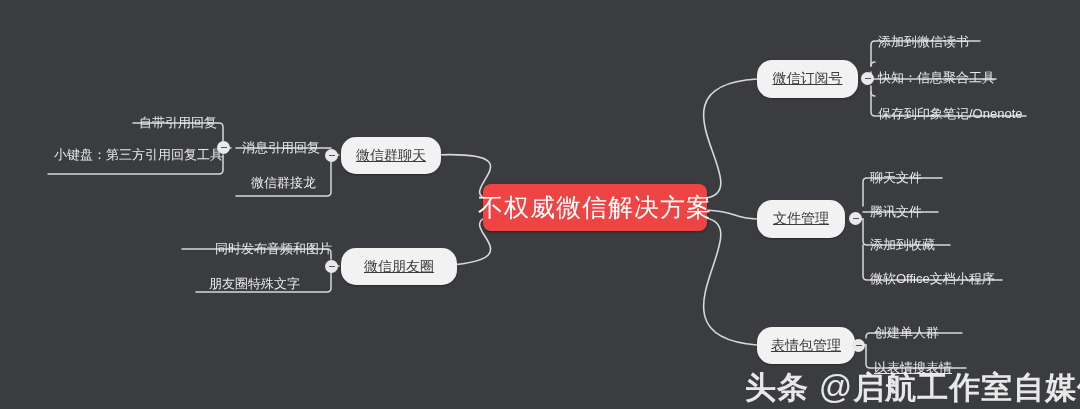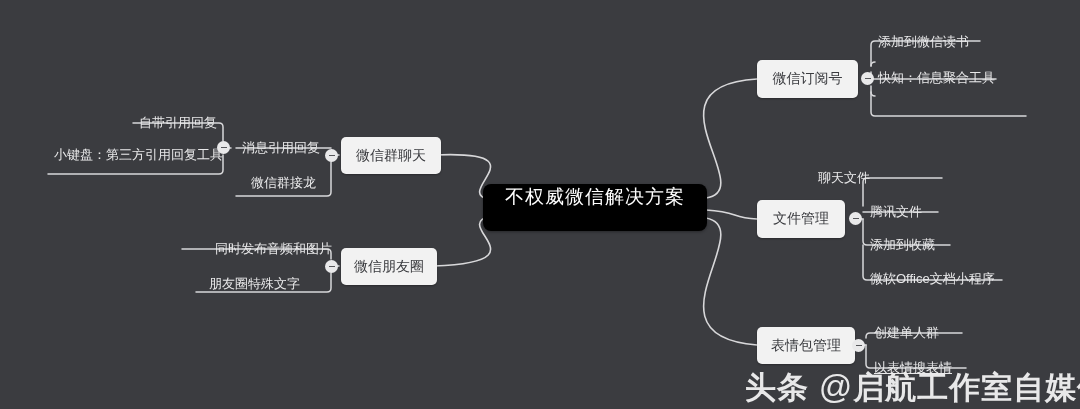--- a/index.html
+++ b/index.html
@@ -25,42 +25,44 @@
     position: absolute;
     left: 0;
     top: 0;
     width: 1080px;
     height: 409px;
     pointer-events: none;
   }
   
   .central-node {
     position: absolute;
-    background: #000000;
+    background: #ef4444;
     color: #ffffff;
     border-radius: 8px;
-    font-size: 19px;
+    font-size: 25px;
     letter-spacing: 1px;
     display: flex;
+    align-items: center;
     justify-content: center;
     box-shadow: 0 1px 3px rgba(0,0,0,0.35);
     white-space: nowrap;
   }
   
   .branch-node {
     position: absolute;
     background: #f2f2f2;
     color: #3a3b3f;
-    border-radius: 5px;
+    border-radius: 15px;
     font-size: 14px;
     display: flex;
     align-items: center;
     justify-content: center;
     box-shadow: 0 1px 2px rgba(0,0,0,0.3);
     white-space: nowrap;
+    text-decoration: underline;
   }
   
   .leaf {
     position: absolute;
     color: #e9e9ea;
     font-size: 13px;
     white-space: nowrap;
     line-height: 1;
   }
   
@@ -153,27 +155,30 @@
     <span>微信订阅号</span>
   </div>
   <div class="toggle" style="left:861px; top:72px;"></div>
 
   <div class="leaf" style="left:878px; top:35px;">
     <span>添加到微信读书</span>
   </div>
   <div class="leaf" style="left:878px; top:71px;">
     <span>快知：信息聚合工具</span>
   </div>
+  <div class="leaf" style="left:878px; top:107px;">
+    <span>保存到印象笔记/Onenote</span>
+  </div>
 
   <div class="branch-node" style="left:757px; top:200px; width:88px; height:38px;">
     <span>文件管理</span>
   </div>
   <div class="toggle" style="left:849px; top:212px;"></div>
 
-  <div class="leaf" style="left:818px; top:171px;">
+  <div class="leaf" style="left:870px; top:171px;">
     <span>聊天文件</span>
   </div>
   <div class="leaf" style="left:870px; top:205px;">
     <span>腾讯文件</span>
   </div>
   <div class="leaf" style="left:870px; top:238px;">
     <span>添加到收藏</span>
   </div>
   <div class="leaf" style="left:870px; top:272px;">
     <span>微软Office文档小程序</span>
@@ -205,21 +210,21 @@
     <span>自带引用回复</span>
   </div>
   <div class="leaf" style="left:54px; top:148px;">
     <span>小键盘：第三方引用回复工具</span>
   </div>
 
   <div class="leaf" style="left:251px; top:176px;text-align:center;">
     <span>微信群接龙</span>
   </div>
 
-  <div class="branch-node" style="left:341px; top:248px; width:96px; height:37px;">
+  <div class="branch-node" style="left:341px; top:248px; width:116px; height:37px;">
     <span>微信朋友圈</span>
   </div>
   <div class="toggle" style="left:325px; top:260px;"></div>
 
   <div class="leaf" style="left:195px; top:242px;margin-left:20px;">
     <span>同时发布音频和图片</span>
   </div>
   <div class="leaf" style="left:209px; top:277px;">
     <span>朋友圈特殊文字</span>
   </div>

